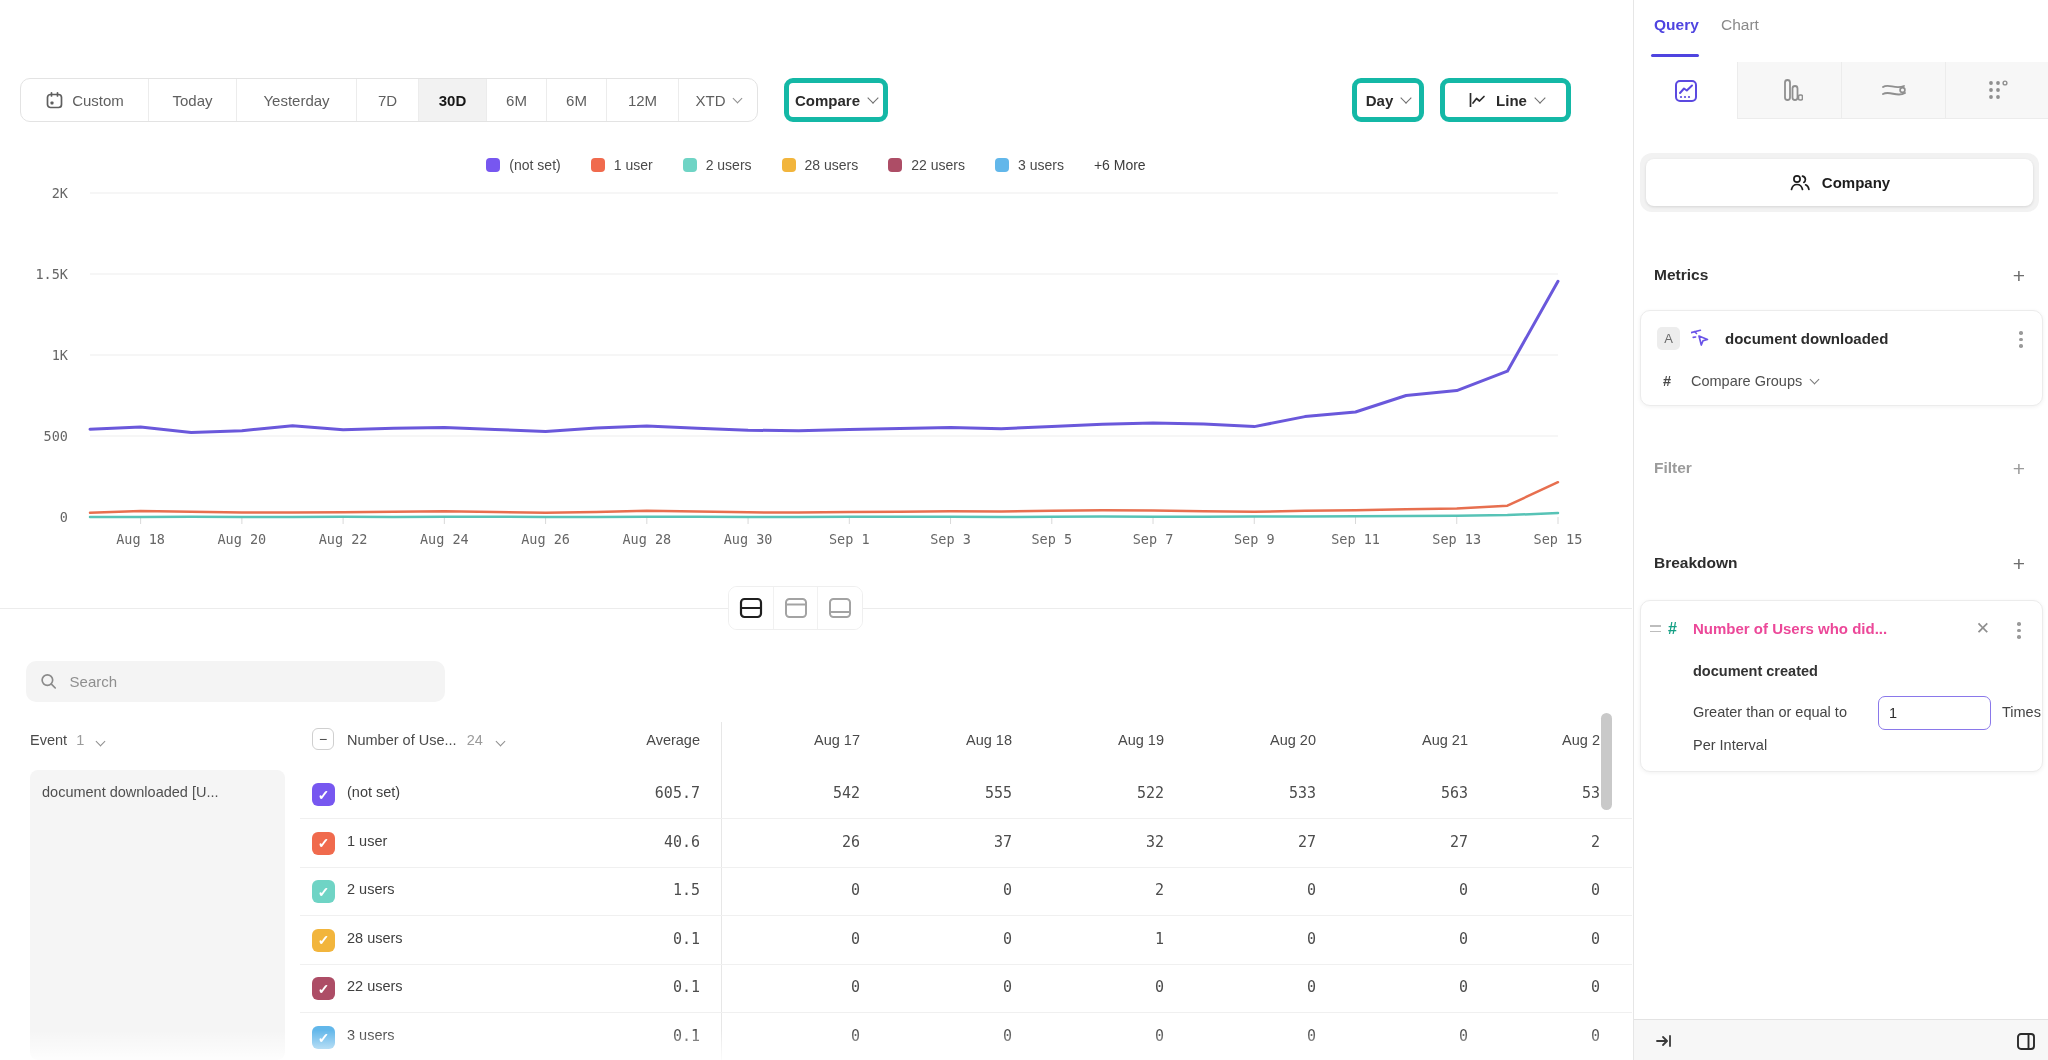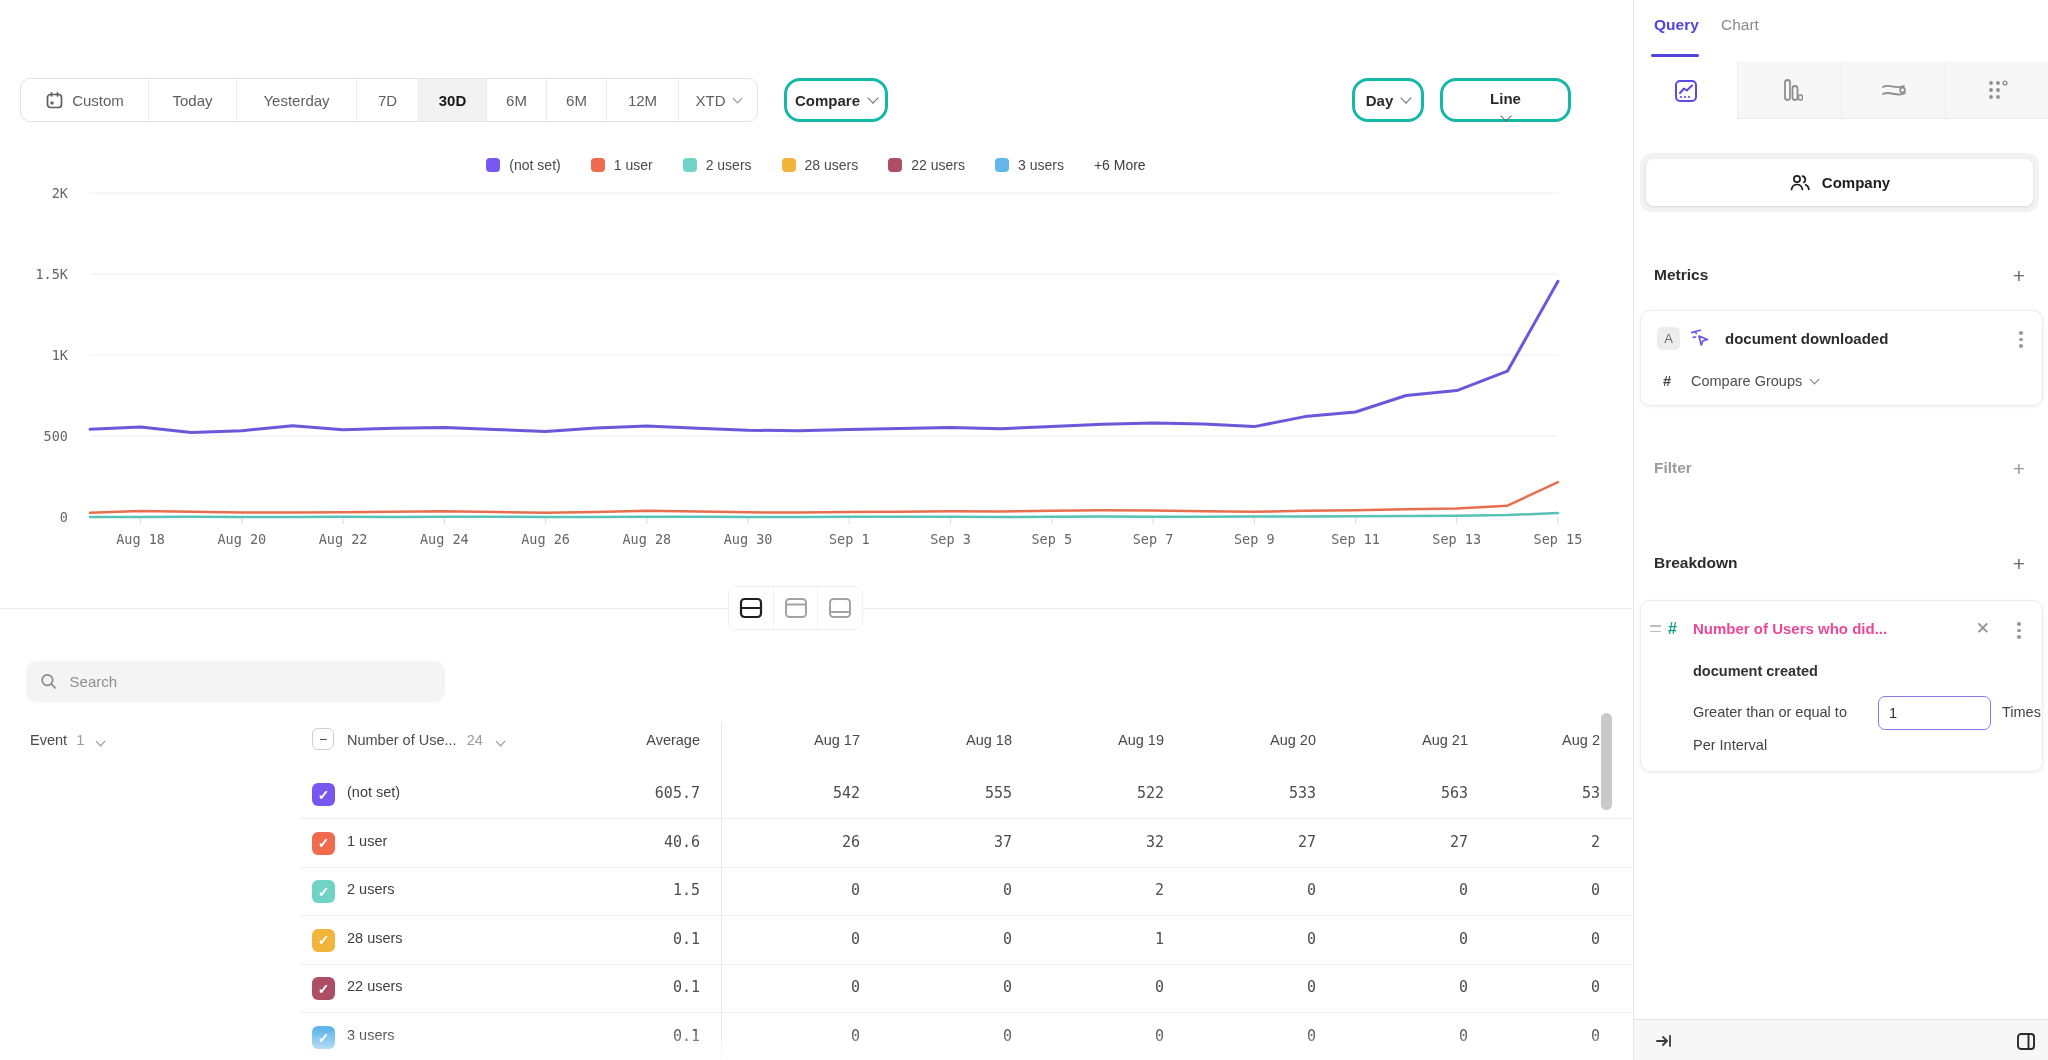--- a/index.html
+++ b/index.html
@@ -10,21 +10,21 @@
   .mono { font-family:"DejaVu Sans Mono", monospace; }
 
   
   .range-group { position:absolute; left:20px; top:78px; height:44px; display:flex;
                  border:1px solid #e3e3e3; border-radius:10px; background:#fff; overflow:hidden; }
   .range-item { display:flex; align-items:center; justify-content:center; gap:8px;
                 font-size:15px; color:#5f5f5f; border-right:1px solid #ececec; cursor:pointer; padding:0 4px; }
   .range-item:last-child { border-right:none; }
   .range-item.active { background:#f2f2f2; color:#171717; font-weight:bold; }
   .pill { position:absolute; height:44px; display:flex; align-items:center; justify-content:center; gap:9px;
-          border:3px solid #14b8a6; border-radius:16px; background:#fff; font-size:15px;
+          border:5px solid #14b8a6; border-radius:9px; background:#fff; font-size:15px;
           font-weight:bold; color:#2b2b2b; cursor:pointer; }
   .chev { width:8px; height:8px; border-right:1.8px solid #6e6e6e; border-bottom:1.8px solid #6e6e6e;
           transform:rotate(45deg); margin-top:-4px; display:inline-block; flex:none; }
   .chev.sm { width:7px; height:7px; }
 
   
   .legend { position:absolute; left:0; top:150px; width:1632px; height:30px; display:flex;
             align-items:center; justify-content:center; gap:30px; font-size:14px; color:#4a4a4a; }
   .legend-item { display:flex; align-items:center; gap:9px; cursor:pointer; }
   .swatch { width:14px; height:14px; border-radius:4px; flex:none; }
@@ -151,21 +151,21 @@
   <button class="pill" style="left:784px; top:78px; width:104px;">
     <span>Compare</span>
     <span class="chev"></span>
   </button>
 
   <button class="pill" style="left:1352px; top:78px; width:72px;">
     <span>Day</span>
     <span class="chev"></span>
   </button>
 
-  <button class="pill" style="left:1440px; top:78px; width:131px;flex-direction:column;">
+  <button class="pill" style="left:1440px; top:78px; width:131px;">
     <svg width="20" height="20" viewBox="0 0 20 20">
       <line x1="3.5" y1="3" x2="3.5" y2="17" stroke="#2b2b2b" stroke-width="1.7"></line>
       <polyline points="6,13 9.5,8.5 12.5,11 17,6.5" fill="none" stroke="#2b2b2b" stroke-width="1.7" stroke-linejoin="round" stroke-linecap="round"></polyline>
     </svg>
     <span>Line</span>
     <span class="chev"></span>
   </button>
 
   <div class="legend" id="legend">
       <div class="legend-item">
@@ -287,20 +287,21 @@
         <div class="th" style="left: 730px; width: 130px; text-align: right; color: rgb(74, 74, 74);">Aug 17</div>
         <div class="th" style="left: 882px; width: 130px; text-align: right; color: rgb(74, 74, 74);">Aug 18</div>
         <div class="th" style="left: 1034px; width: 130px; text-align: right; color: rgb(74, 74, 74);">Aug 19</div>
         <div class="th" style="left: 1186px; width: 130px; text-align: right; color: rgb(74, 74, 74);">Aug 20</div>
         <div class="th" style="left: 1338px; width: 130px; text-align: right; color: rgb(74, 74, 74);">Aug 21</div>
         <div class="th" style="left: 1470px; width: 130px; text-align: right; color: rgb(74, 74, 74);">Aug 2</div>
       </div>
   </div>
 
   <div class="col-div"></div>
+  <div class="event-cell">document downloaded [U...</div>
   <div id="table-rows">
       <div class="row" style="top: 770px;">
         <div class="row-check" style="background: rgb(119, 87, 240);">✓</div>
         <div class="row-label">(not set)</div>
         <div class="cell-num mono" style="left: 260px; width: 140px;">605.7</div>
         <div class="cell-num mono" style="left: 430px; width: 130px;">542</div>
         <div class="cell-num mono" style="left: 582px; width: 130px;">555</div>
         <div class="cell-num mono" style="left: 734px; width: 130px;">522</div>
         <div class="cell-num mono" style="left: 886px; width: 130px;">533</div>
         <div class="cell-num mono" style="left: 1038px; width: 130px;">563</div>

